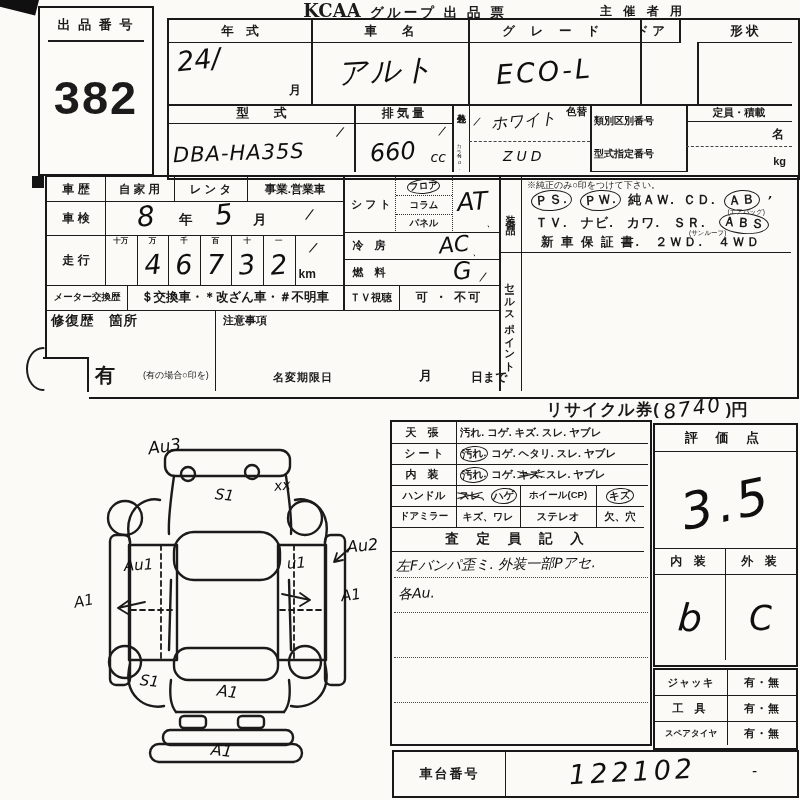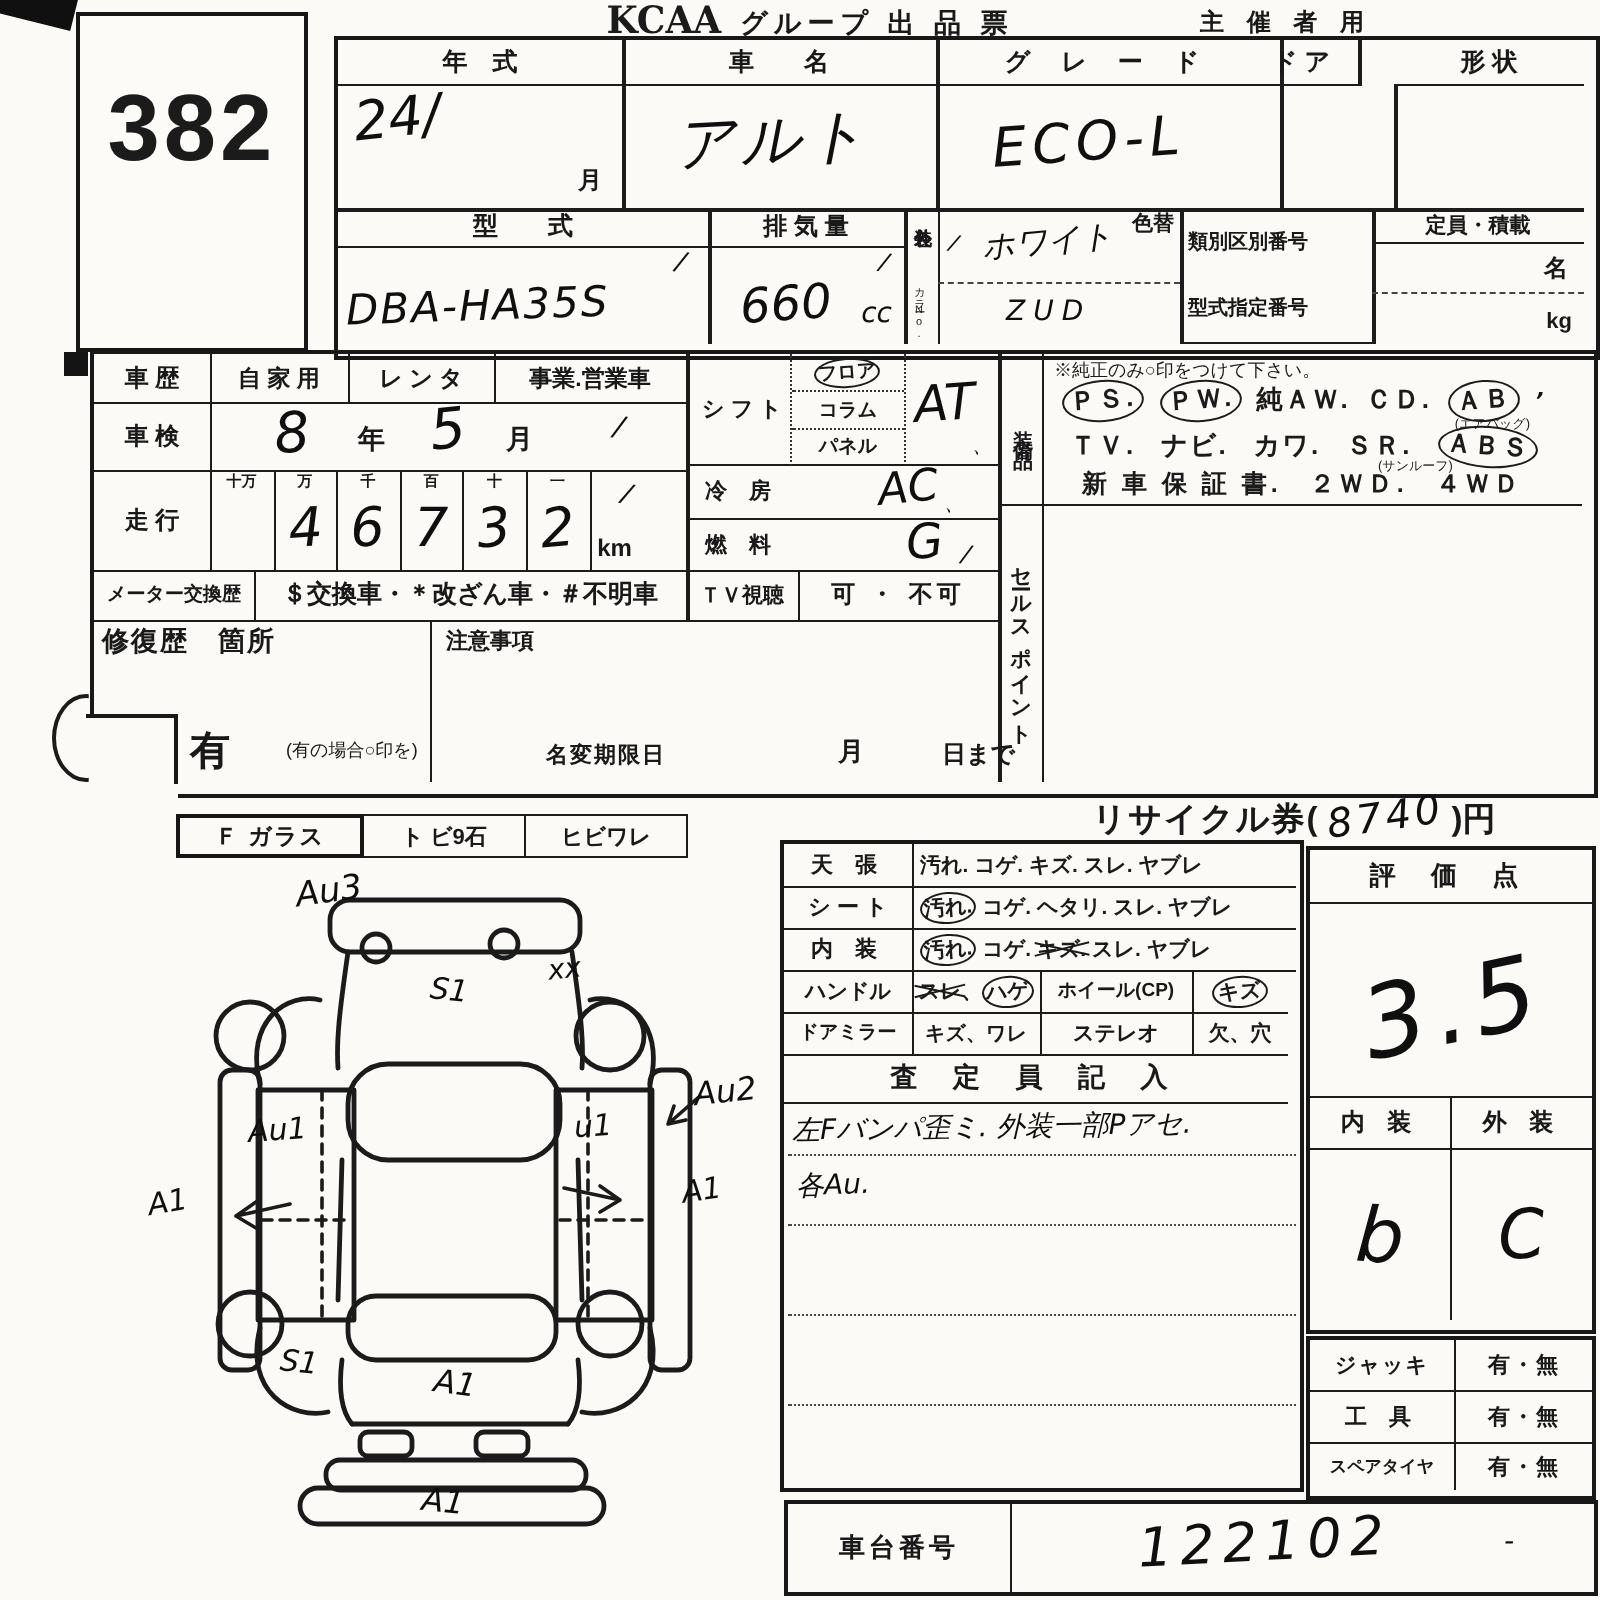--- a/index.html
+++ b/index.html
@@ -20,20 +20,21 @@
 </style>
 </head>
 <body>
 
 <div id="sheet">
 
   <div class="abs" style="left:-10px;top:-8px;width:48px;height:18px;background:#101010;transform:rotate(14deg)"></div>
   <div class="abs" style="left:32px;top:176px;width:12px;height:12px;background:#141414"></div>
 
   <div class="abs" style="left:38px;top:6px;width:112px;height:166px;border:2.5px solid #161616;background:#fcfbf8">
+    <div class="lbl" style="margin:2px 8px 0;height:30px;line-height:30px;text-align:center;font-size:13px;letter-spacing:2px;border-bottom:2px solid #1c1c1c">出 品 番 号</div>
     <div style="margin-top:28px;text-align:center;font-size:47px;font-weight:700;letter-spacing:2px">382</div>
   </div>
 
   <div class="abs" style="left:235px;top:0;width:340px;text-align:center;white-space:nowrap">
     <span style="font-family:'DejaVu Serif',serif;font-weight:900;font-size:18px;display:inline-block;transform:scaleY(1.05)">KCAA</span>
     <span class="lbl" style="font-size:13.5px;letter-spacing:3px;margin-left:5px">グループ 出 品 票</span>
   </div>
   <div class="abs lbl" style="left:600px;top:3px;font-size:12px;letter-spacing:4px">主 催 者 用</div>
 
   <div class="abs" style="left:167px;top:18px;width:629px;height:158px;border:2.6px solid #181818">
@@ -215,25 +216,20 @@
     </div>
     <div class="abs" style="left:474px;top:75px;width:270px;height:139px"></div>
   </div>
 
   <div class="abs" style="left:498px;top:396px;width:298px;height:28px;display:flex;align-items:center;justify-content:center">
     <span class="lbl" style="font-size:16.5px;letter-spacing:1px">リサイクル券(</span>
     <span class="hw" style="font-size:20px;width:66px;text-align:center;transform:rotate(-8deg) translateY(-2px);letter-spacing:2px">8740</span>
     <span class="lbl" style="font-size:16.5px">)円</span>
   </div>
 
-  <div class="abs" style="left:88px;top:407px;display:flex;height:22px">
-    <div class="flexc lbl" style="width:90px;border:2.4px solid #161616;font-size:11.5px;letter-spacing:1px">Ｆ ガラス</div>
-    <div class="flexc lbl" style="width:80px;border:1.4px solid #1c1c1c;border-left:none;font-size:11px">ト ビ9石</div>
-    <div class="flexc lbl" style="width:80px;border:1.4px solid #1c1c1c;border-left:none;font-size:11px">ヒビワレ</div>
-  </div>
 
   <div class="abs" style="left:62px;top:434px;width:330px;height:358px">
     <svg width="330" height="358" viewBox="0 0 330 358" fill="none" stroke="#1b1b1b" stroke-width="2.4" stroke-linecap="round" stroke-linejoin="round">
       <g>
         <rect x="103" y="16" width="125" height="26" rx="10"></rect>
         <circle cx="126" cy="40" r="7"></circle>
         <circle cx="190" cy="38" r="7"></circle>
         <path d="M112,42 C108,70 106,86 107,100"></path>
         <path d="M224,42 C228,70 230,86 229,100"></path>
         <rect x="112" y="98" width="106" height="48" rx="20"></rect>

